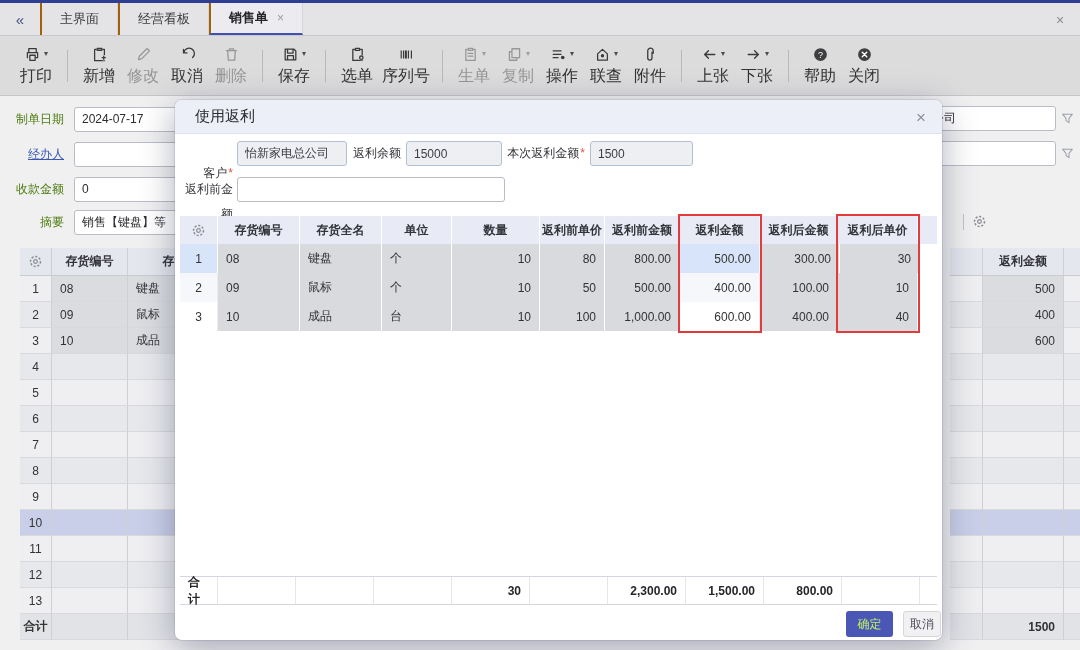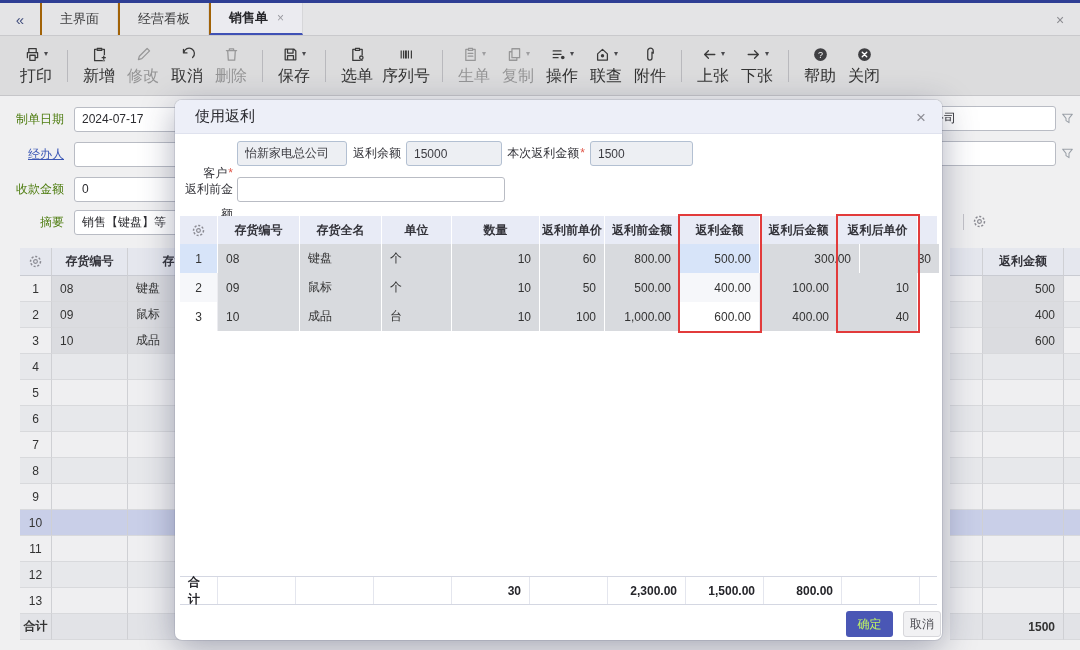--- a/index.html
+++ b/index.html
@@ -553,24 +553,24 @@
         <div class="mcell" style="width: 78px; height: 28px;">返利后金额</div>
         <div class="mcell" style="width: 80px; height: 28px;">返利后单价</div>
         <div class="mcell filler" style="width: 19px; height: 28px;"></div>
       </div>
       <div class="mrow">
         <div class="mcell center selblue" style="width: 38px; height: 29px;">1</div>
         <div class="mcell" style="width: 82px; height: 29px;">08</div>
         <div class="mcell" style="width: 82px; height: 29px;">键盘</div>
         <div class="mcell" style="width: 70px; height: 29px;">个</div>
         <div class="mcell right" style="width: 88px; height: 29px;">10</div>
-        <div class="mcell right" style="width: 65px; height: 29px;">60</div>
+        <div class="mcell right" style="width: 65px; height: 29px;">80</div>
         <div class="mcell right" style="width: 75px; height: 29px;">800.00</div>
         <div class="mcell right selblue" style="width: 80px; height: 29px;">500.00</div>
-        <div class="mcell right" style="width: 100px; height: 29px;">300.00</div>
+        <div class="mcell right" style="width: 80px; height: 29px;">300.00</div>
         <div class="mcell right" style="width: 80px; height: 29px;">30</div>
         <div class="mcell filler" style="width: 19px; height: 29px;"></div>
       </div>
       <div class="mrow">
         <div class="mcell center nearwhite" style="width: 38px; height: 29px;">2</div>
         <div class="mcell" style="width: 82px; height: 29px;">09</div>
         <div class="mcell" style="width: 82px; height: 29px;">鼠标</div>
         <div class="mcell" style="width: 70px; height: 29px;">个</div>
         <div class="mcell right" style="width: 88px; height: 29px;">10</div>
         <div class="mcell right" style="width: 65px; height: 29px;">50</div>

